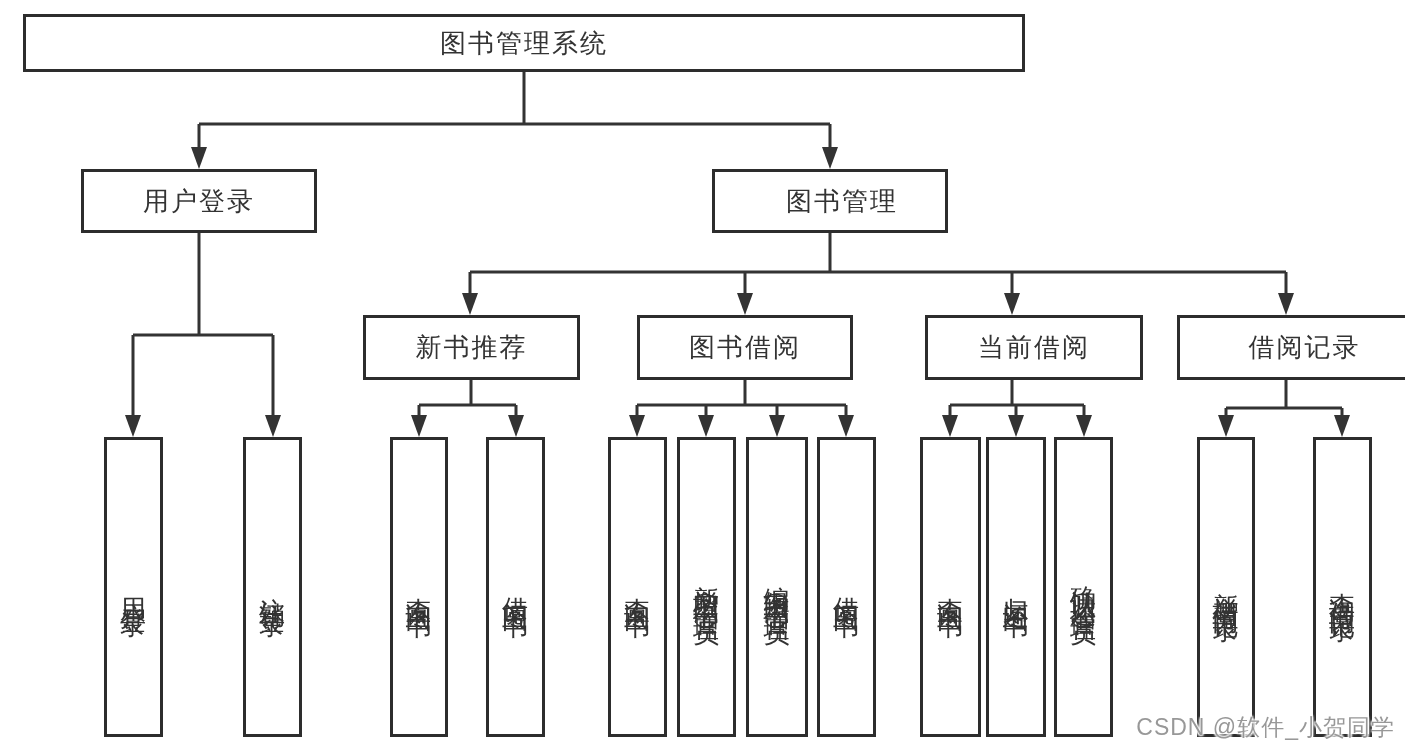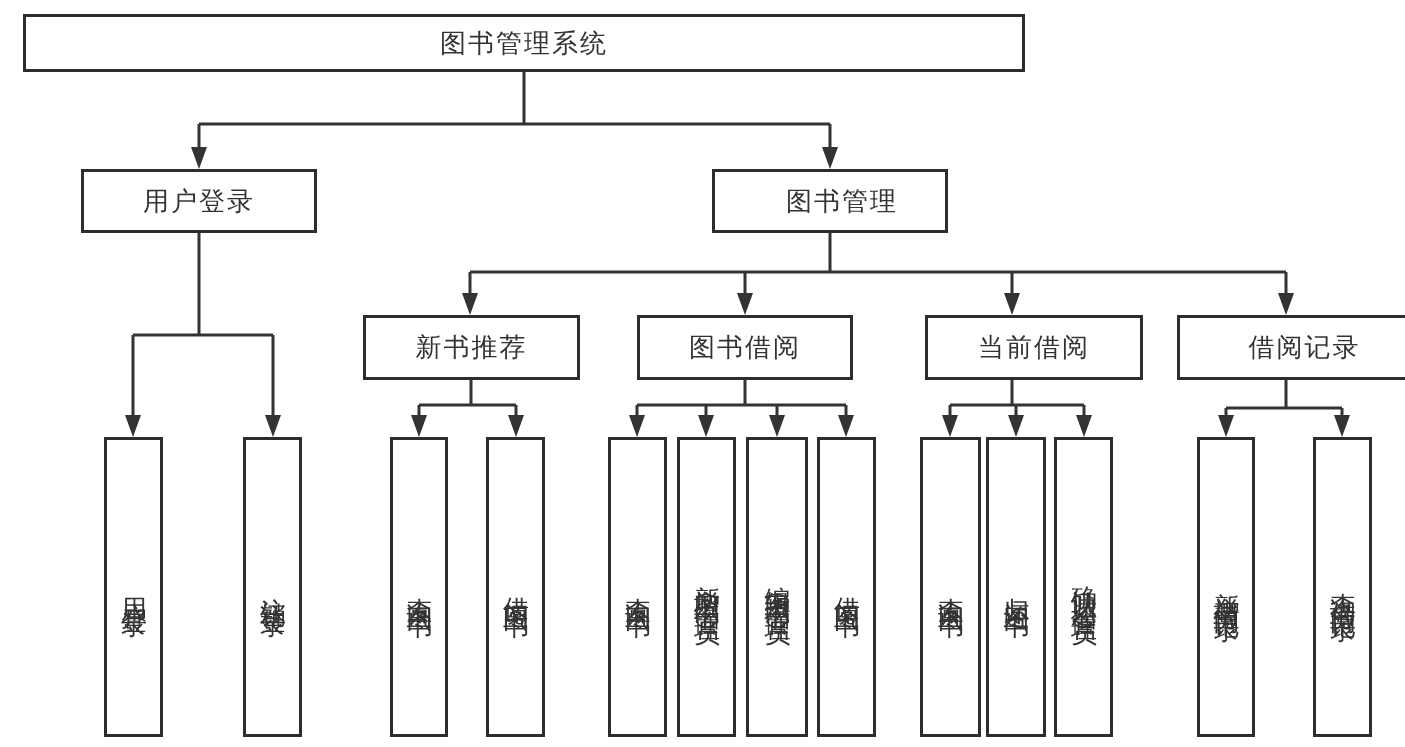--- a/index.html
+++ b/index.html
@@ -3,21 +3,20 @@
 <meta charset="utf-8">
 <style>
   html, body { margin: 0; padding: 0; background: #ffffff; }
   body { font-family: "Liberation Sans", sans-serif; }
   #canvas {
     position: relative;
     width: 1405px;
     height: 747px;
     background: #ffffff;
     overflow: hidden;
-    font-family: Liberation Serif, serif;
   }
   #connectors {
     position: absolute;
     left: 0; top: 0;
     width: 1405px; height: 747px;
   }
   .hbox {
     position: absolute;
     box-sizing: border-box;
     border: 3px solid #2d2d2d;
@@ -122,14 +121,15 @@
   <div class="vbox" style="left:746px; top:437px; width:62px; height:300px;">编辑图书（管理员）</div>
   <div class="vbox" style="left:817px; top:437px; width:59px; height:300px;">借阅图书</div>
 
   <div class="vbox" style="left:920px; top:437px; width:61px; height:300px;">查询图书</div>
   <div class="vbox" style="left:986px; top:437px; width:60px; height:300px;">归还图书</div>
   <div class="vbox" style="left:1054px; top:437px; width:59px; height:300px;">确认归还（管理员）</div>
 
   <div class="vbox" style="left:1197px; top:437px; width:58px; height:300px;">新增借阅记录</div>
   <div class="vbox" style="left:1313px; top:437px; width:59px; height:300px;">查询借阅记录</div>
 
+  <div class="watermark">CSDN @软件_小贺同学</div>
 
 </div>
 
 </body></html>

